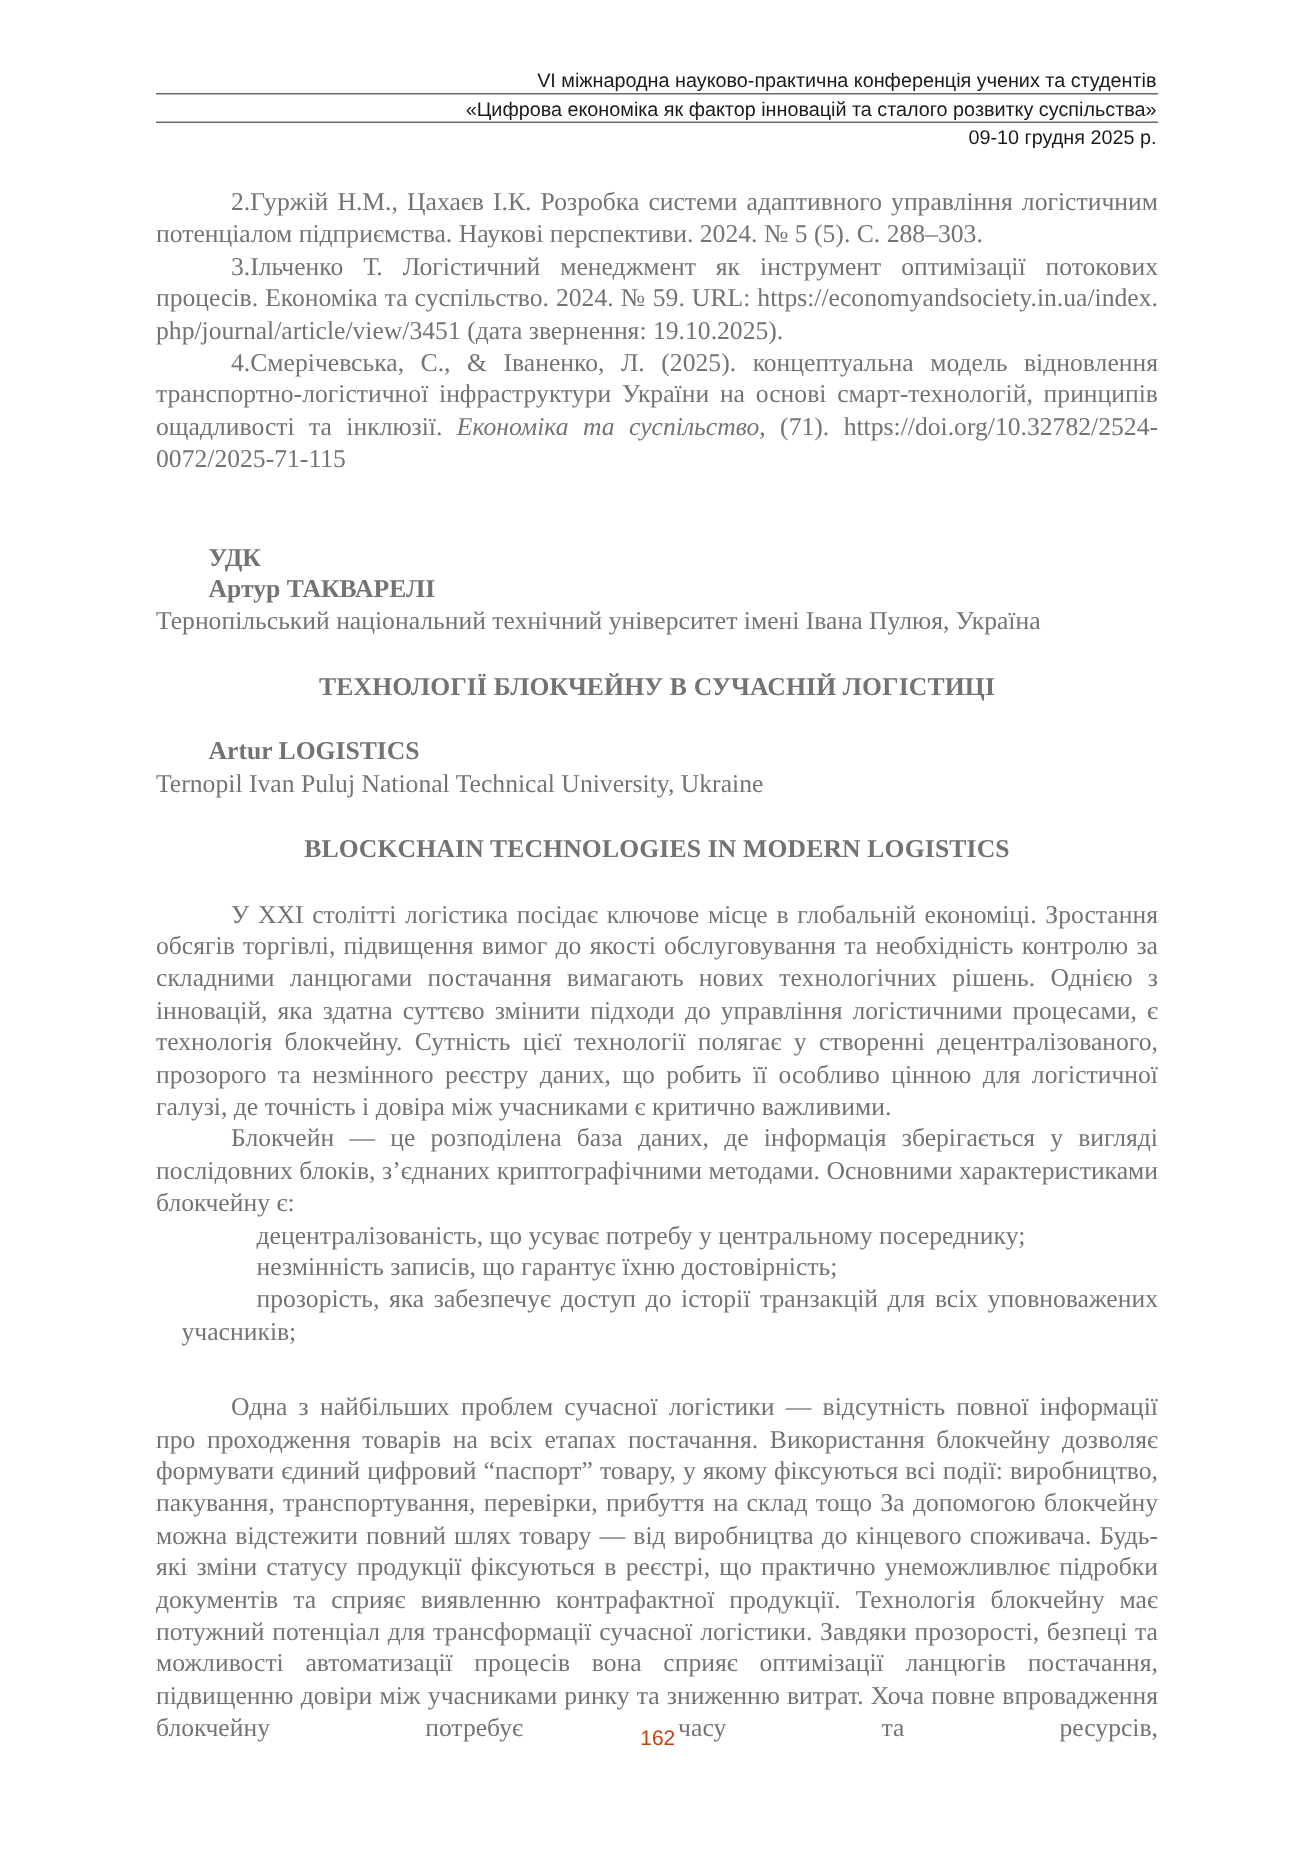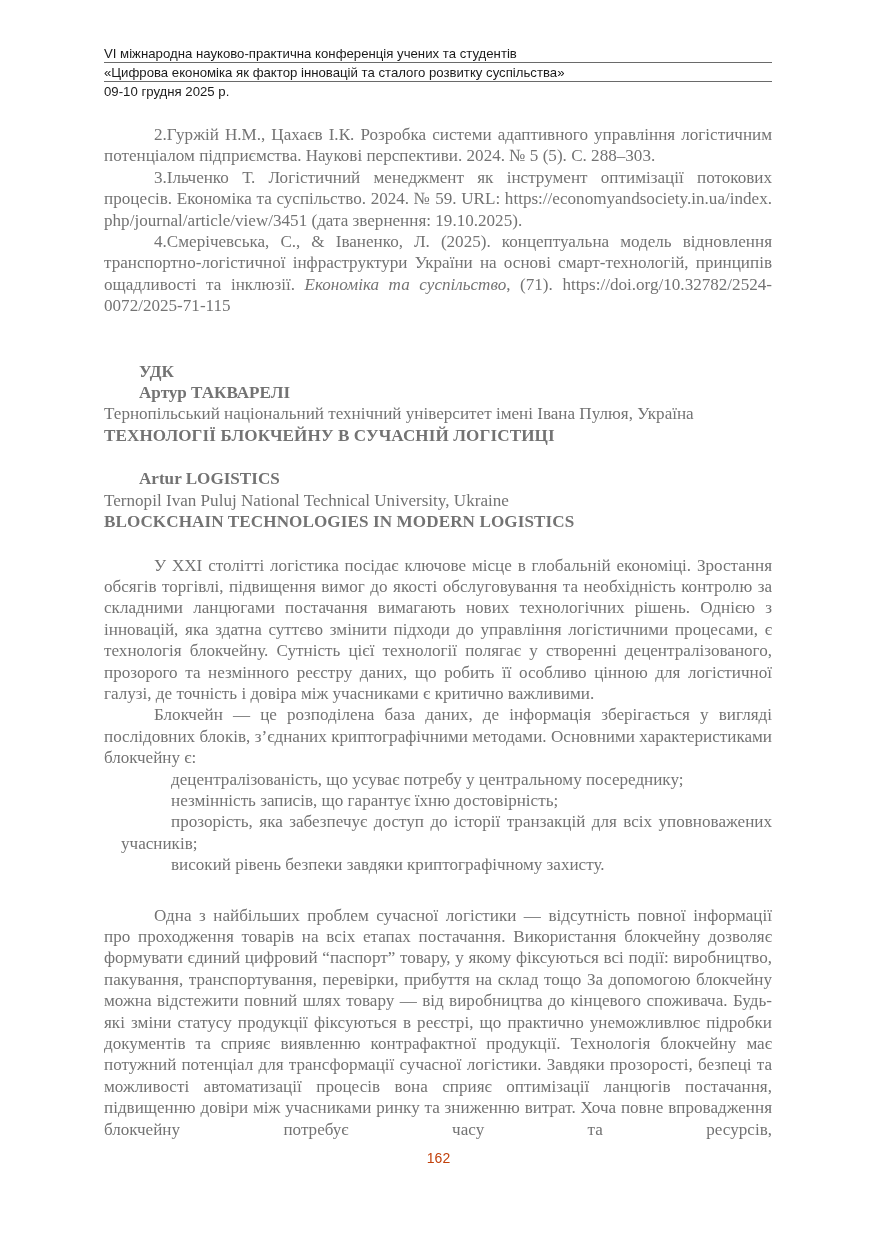--- a/index.html
+++ b/index.html
@@ -2,42 +2,42 @@
 <html><head>
   <meta charset="utf-8">
   <style>
     * { margin: 0; padding: 0; box-sizing: border-box; }
     html, body { width: 877px; height: 1240px; background: #ffffff; }
     body { position: relative; overflow: hidden; color: #111; }
 
     .page-header {
       position: absolute; left: 104px; top: 44px; width: 668px;
       font-family: "Liberation Sans", "DejaVu Sans", sans-serif;
-      font-size: 13.2px; color: #1a1a1a; 
+      font-size: 13.2px; color: #1a1a1a; text-align: right;
     }
     .page-header .hline {
       height: 19px; line-height: 19px; border-bottom: 1.3px solid #6a6a6a;
       padding-right: 1px; white-space: nowrap;
     }
     .page-header .hline.last { border-bottom: none; }
 
     .content {
       position: absolute; left: 104px; top: 124px; width: 668px;
       font-family: "Liberation Serif", "DejaVu Serif", serif;
       font-size: 17.1px; line-height: 21.4px; color: #737373;
     }
     .p { text-align: justify; text-align-last: left; text-indent: 50px; }
     .p.last-justified { text-align-last: justify; margin-top: 29px; }
     .ref { text-align: justify; text-indent: 50px; }
     .ref em { font-style: italic; }
 
     .udc-block { margin-top: 44px; }
     .bold { font-weight: bold; margin-left: 35px; }
     .title {
-      text-align: left; font-weight: bold; margin-bottom: 22px;
+      text-align: center; font-weight: bold; margin-top: 22px; margin-bottom: 22px;
       letter-spacing: 0.1px;
     }
     .list-item { text-indent: 50px; text-align: justify; margin-left: 17px; }
 
     .page-number {
       position: absolute; left: 0; width: 877px; top: 1150px; text-align: center;
       font-family: "Liberation Sans", "DejaVu Sans", sans-serif; font-size: 14px; color: #c2410c;
     }
   </style>
 </head>
@@ -70,19 +70,18 @@
     <div class="title">BLOCKCHAIN TECHNOLOGIES IN MODERN LOGISTICS</div>
   </section>
 
   <section>
     <p class="p">У XXI столітті логістика посідає ключове місце в глобальній економіці. Зростання обсягів торгівлі, підвищення вимог до якості обслуговування та необхідність контролю за складними ланцюгами постачання вимагають нових технологічних рішень. Однією з інновацій, яка здатна суттєво змінити підходи до управління логістичними процесами, є технологія блокчейну. Сутність цієї технології полягає у створенні децентралізованого, прозорого та незмінного реєстру даних, що робить її особливо цінною для логістичної галузі, де точність і довіра між учасниками є критично важливими.</p>
     <p class="p">Блокчейн — це розподілена база даних, де інформація зберігається у вигляді послідовних блоків, з’єднаних криптографічними методами. Основними характеристиками блокчейну є:</p>
     <div>
       <p class="list-item">децентралізованість, що усуває потребу у центральному посереднику;</p>
       <p class="list-item">незмінність записів, що гарантує їхню достовірність;</p>
       <p class="list-item">прозорість, яка забезпечує доступ до історії транзакцій для всіх уповноважених учасників;</p>
-      <p class="list-item">високий рівень безпеки завдяки криптографічному захисту.</p>
     </div>
     <p class="p last-justified">Одна з найбільших проблем сучасної логістики — відсутність повної інформації про проходження товарів на всіх етапах постачання. Використання блокчейну дозволяє формувати єдиний цифровий “паспорт” товару, у якому фіксуються всі події: виробництво, пакування, транспортування, перевірки, прибуття на склад тощо За допомогою блокчейну можна відстежити повний шлях товару — від виробництва до кінцевого споживача. Будь-які зміни статусу продукції фіксуються в реєстрі, що практично унеможливлює підробки документів та сприяє виявленню контрафактної продукції. Технологія блокчейну має потужний потенціал для трансформації сучасної логістики. Завдяки прозорості, безпеці та можливості автоматизації процесів вона сприяє оптимізації ланцюгів постачання, підвищенню довіри між учасниками ринку та зниженню витрат. Хоча повне впровадження блокчейну потребує часу та ресурсів,</p>
   </section>
 </div>
 
 <div class="page-number">162</div>
 
 </body></html>

